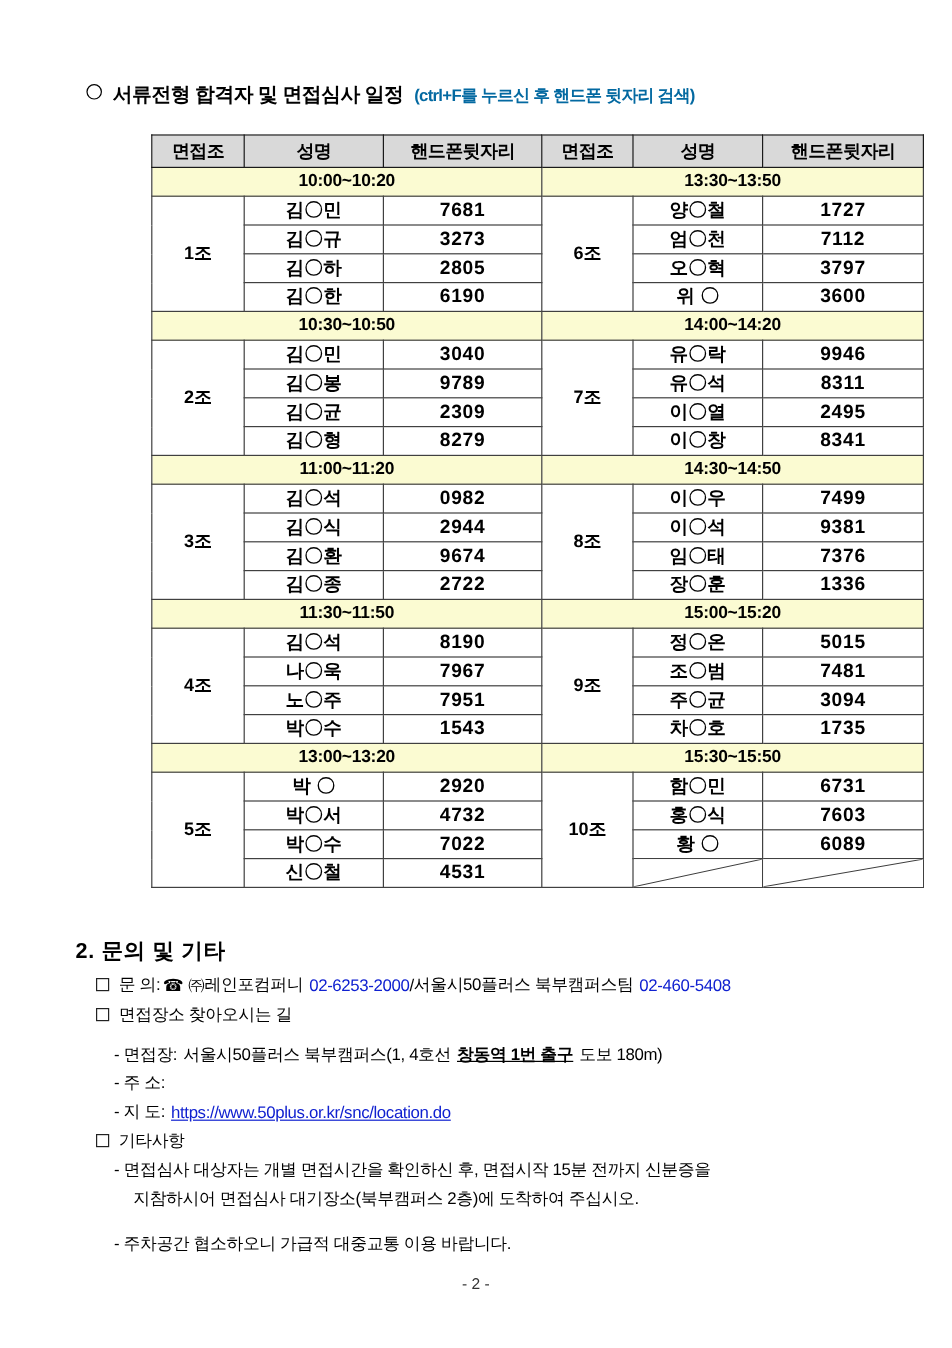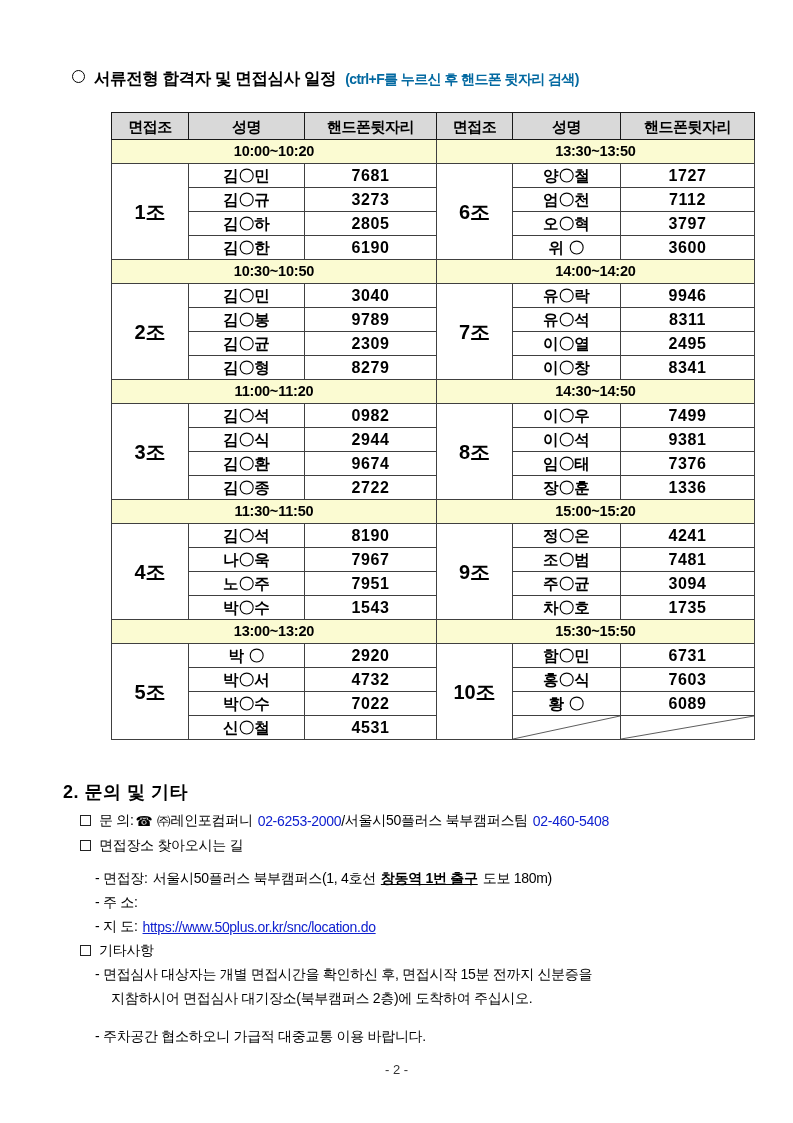--- a/index.html
+++ b/index.html
@@ -33,21 +33,21 @@
   }
   .sec-head-title {
     font-size: 16.5px; font-weight: bold; letter-spacing: -0.4px;
   }
   .sec-head-note {
     font-size: 14px; font-weight: bold; color: #0369a1;
     letter-spacing: -0.6px;
   }
 
   
-  .tbl-wrap { position: absolute; left: 75px; top: 112px; width: 643px; padding-left: 36px; }
+  .tbl-wrap { position: absolute; left: 90px; top: 112px; width: 643px; padding-left: 36px; }
   table.sched {
     border-collapse: collapse;
     table-layout: fixed;
     width: 643px;
     font-size: 15px;
   }
   table.sched col.c-grp  { width: 77px; }
   table.sched col.c-name { width: 116px; }
   table.sched col.c-num  { width: 132px; }
   table.sched col.c-grp2 { width: 76px; }
@@ -70,21 +70,21 @@
     letter-spacing: -0.5px;
     border-color: #1a1a1a;
   }
   td.time {
     background: #fbfbd2;
     font-size: 14.5px;
     height: 25px;
     letter-spacing: -0.2px;
     border-color: #1a1a1a;
   }
-  td.grp { font-size: 20px; border-color: #1a1a1a; }
+  td.grp { font-size: 15px; border-color: #1a1a1a; }
   td.name { font-size: 15.5px; letter-spacing: 0.2px; }
   td.num  { font-size: 16px; letter-spacing: 0.6px; font-weight: bold; }
 
   
   table.sched { border: 1.4px solid #111; }
 
   
   td.diag { position: relative; background: #fff; }
   td.diag svg { position: absolute; left: 0; top: 0; width: 100%; height: 100%; display: block; }
 
@@ -245,21 +245,21 @@
           <tr>
             <td class="time" colspan="3">11:30~11:50</td>
             <td class="time" colspan="3">15:00~15:20</td>
           </tr>
           <tr>
             <td class="grp" rowspan="4">4조</td>
             <td class="name">김〇석</td>
             <td class="num">8190</td>
             <td class="grp" rowspan="4">9조</td>
             <td class="name">정〇온</td>
-            <td class="num">4241</td>
+            <td class="num">5015</td>
           </tr>
           <tr>
             <td class="name">나〇욱</td>
             <td class="num">7967</td>
             <td class="name">조〇범</td>
             <td class="num">7481</td>
           </tr>
           <tr>
             <td class="name">노〇주</td>
             <td class="num">7951</td>

